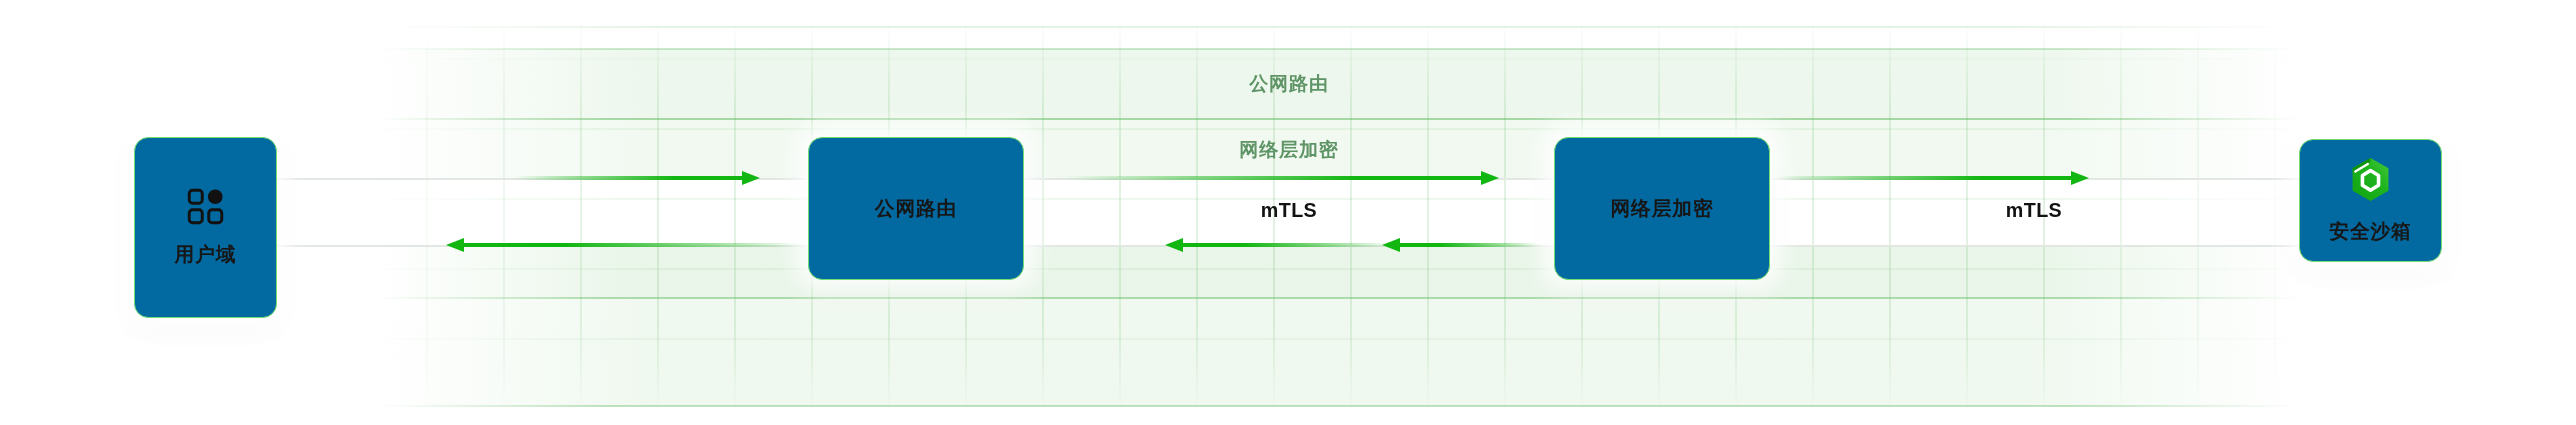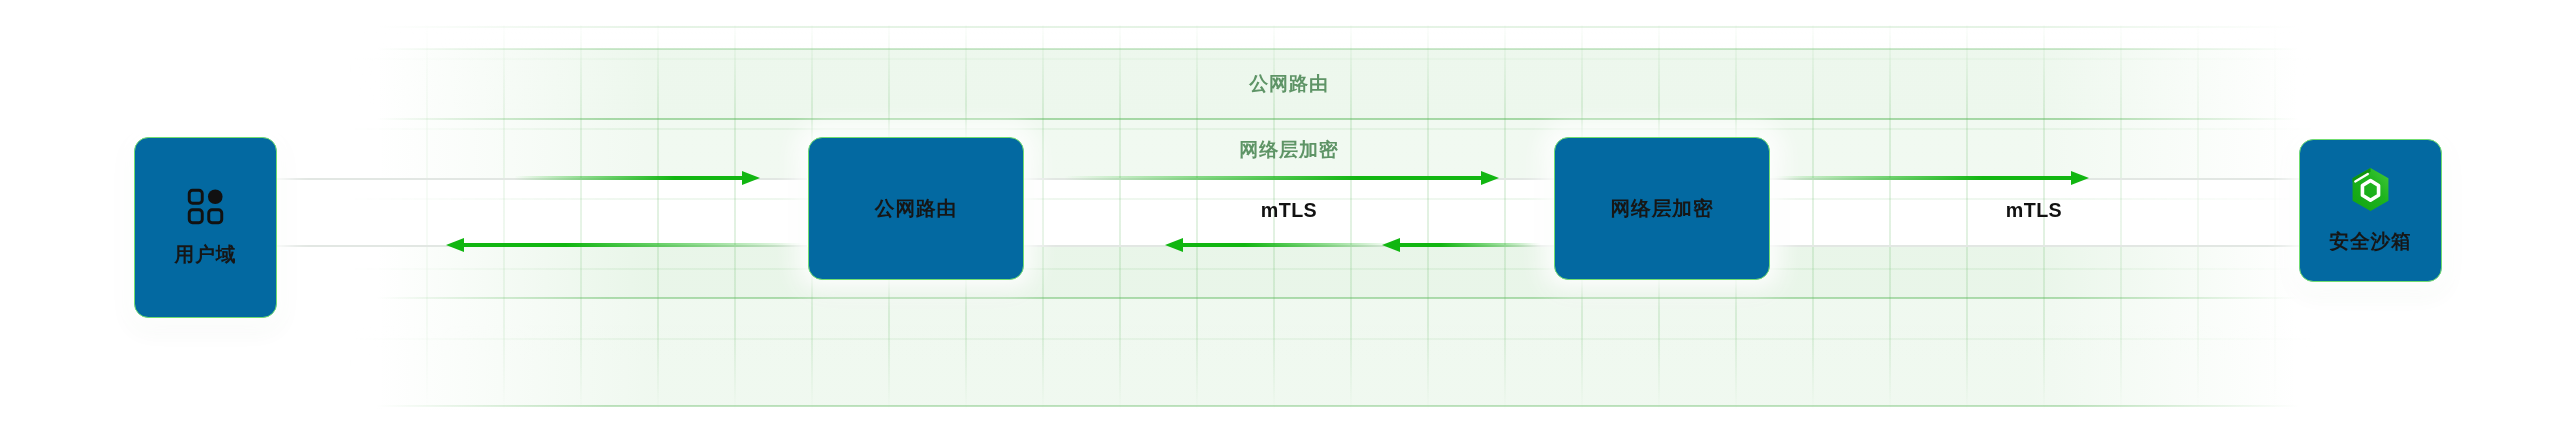--- a/index.html
+++ b/index.html
@@ -59,21 +59,21 @@
 
   
   .node{position:absolute;box-sizing:border-box;background:#0369a1;
     border:1.8px solid #70dd70;border-radius:14.3px;z-index:6;
     display:flex;flex-direction:column;align-items:center;justify-content:center;gap:14.3px;
     box-shadow:0 0 21.5px 12.5px rgba(255,255,255,0.9), 0 9px 25px rgba(32,94,32,0.08);}
   .node-label{font-size:19.7px;font-weight:700;color:#161616;letter-spacing:0.9px;}
   .node-user{left:134px;top:137px;width:143px;height:181px;}
   .node-public{left:808px;top:137px;width:216px;height:143px;}
   .node-gateway{left:1554px;top:137px;width:216px;height:143px;}
-  .node-sandbox{left:2299px;top:139px;width:143px;height:143px;}
+  .node-sandbox{left:2299px;top:139px;width:143px;height:123px;}
   .node-icon{display:block;}
 </style>
 </head>
 <body>
 
 <div class="canvas">
 
   <div class="bg-grid"></div>
   <div class="band band-1"></div>
   <div class="band band-2"></div>

